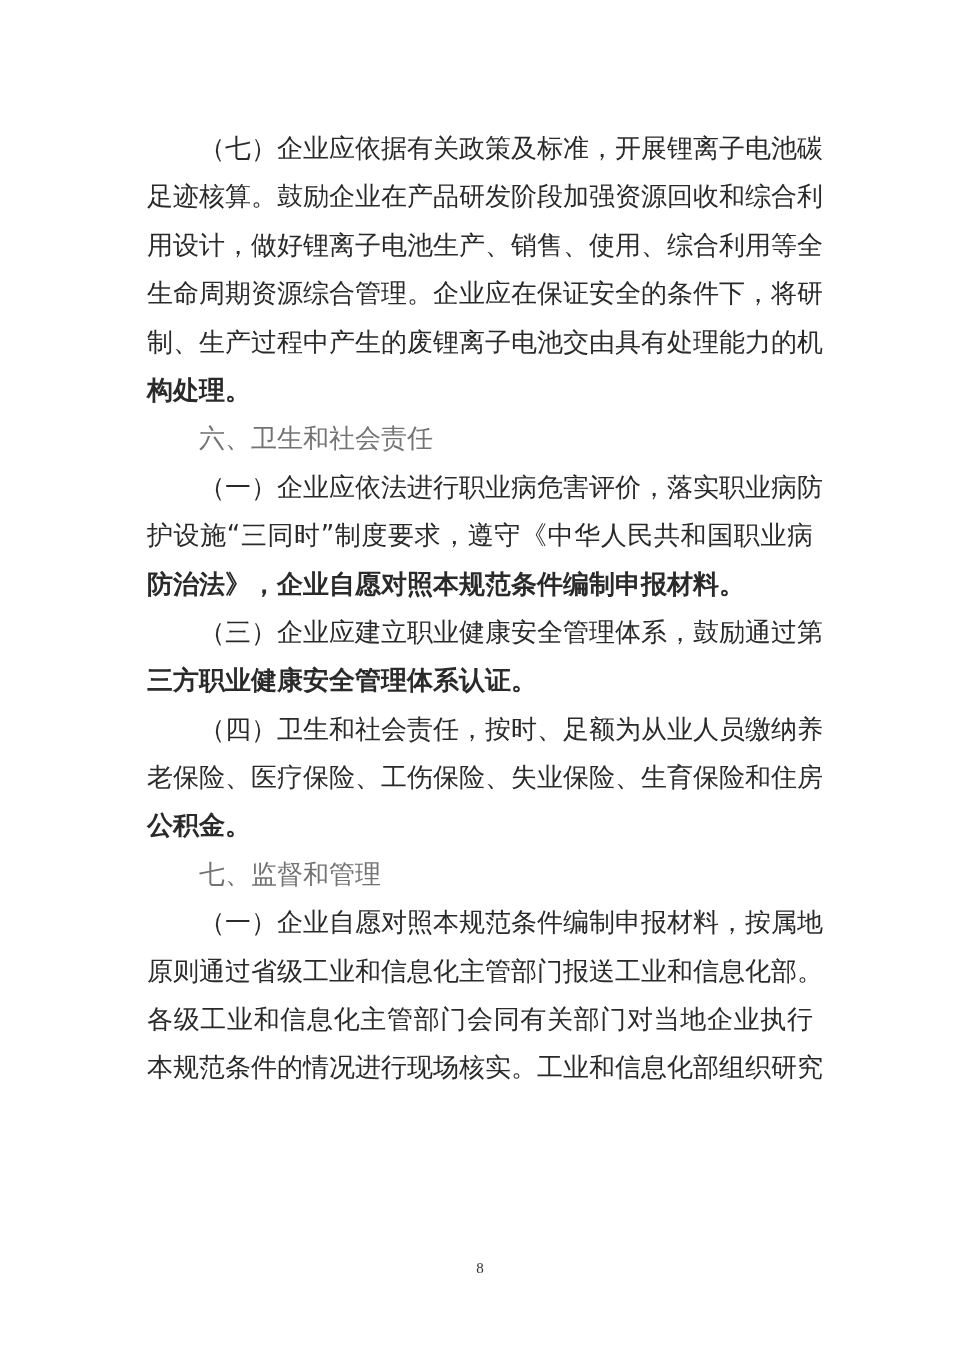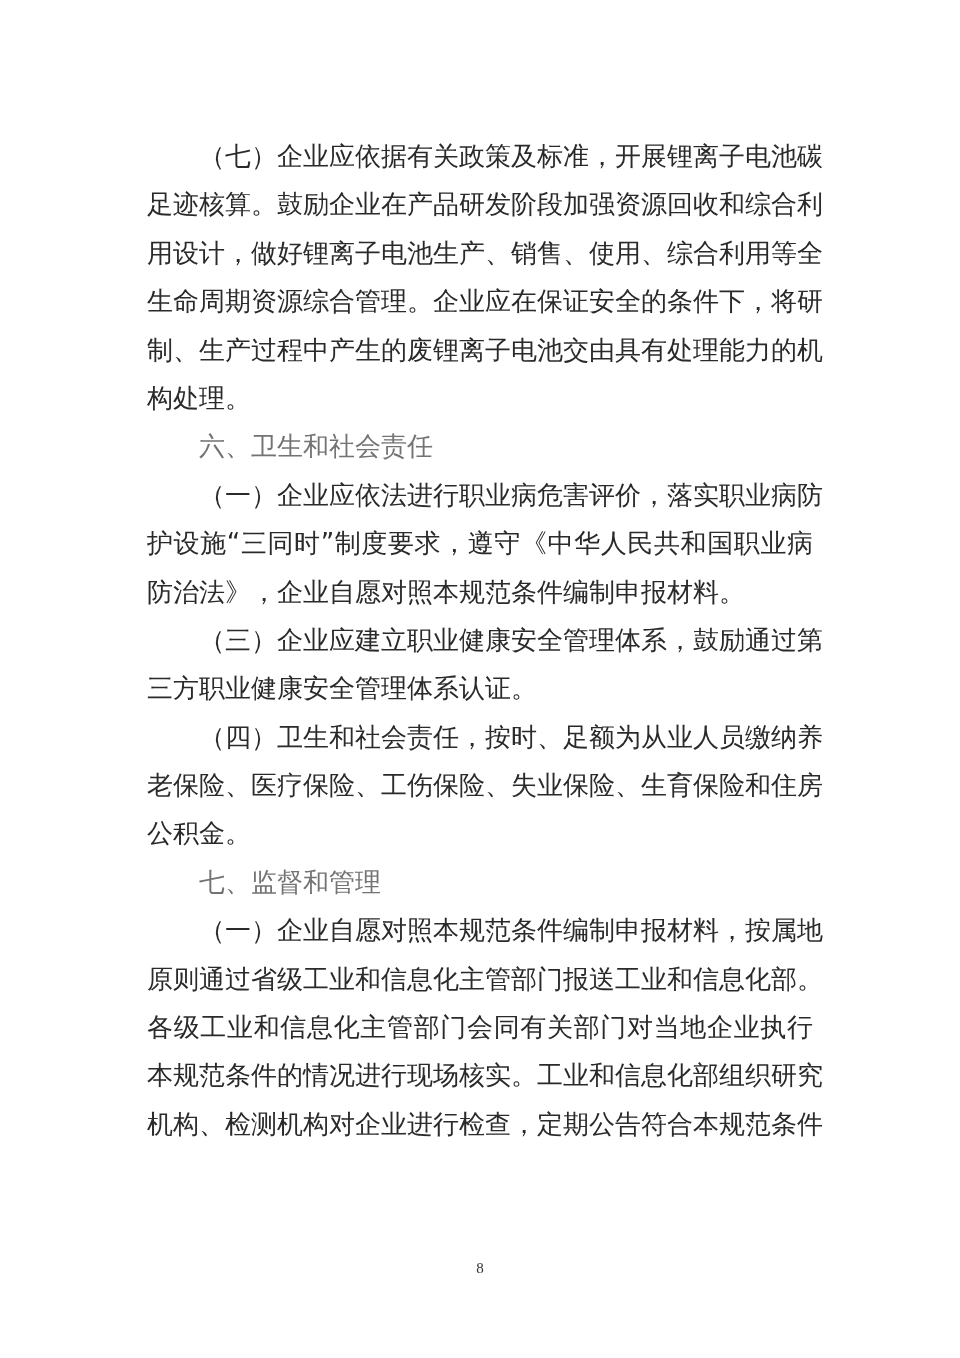--- a/index.html
+++ b/index.html
@@ -11,35 +11,36 @@
       width: 960px;
       height: 1358px;
       position: relative;
       overflow: hidden;
       font-family: "DejaVu Sans", sans-serif;
       color: #2a2a2a;
     }
     .page {
       position: absolute;
       left: 147px;
-      top: 132px;
+      top: 124px;
       width: 666px;
     }
     .line {
       display: block;
       height: 48.4px;
       line-height: 48.4px;
       font-size: 26px;
       white-space: nowrap;
       text-align: justify;
       text-align-last: justify;
       letter-spacing: 0;
     }
     .line.last {
       text-align-last: left;
+      font-weight: bold;
     }
     .line.indent {
       padding-left: 52px;
     }
     .heading {
       font-weight: normal;
       color: #737373;
       padding-left: 52px;
       text-align-last: left;
     }
@@ -88,18 +89,17 @@
     <span class="line last">公积金。</span>
   </div>
 
   <span class="line heading">七、监督和管理</span>
 
   <div>
     <span class="line indent">（一）企业自愿对照本规范条件编制申报材料，按属地</span>
     <span class="line">原则通过省级工业和信息化主管部门报送工业和信息化部。</span>
     <span class="line">各级工业和信息化主管部门会同有关部门对当地企业执行</span>
     <span class="line">本规范条件的情况进行现场核实。工业和信息化部组织研究</span>
-    <span class="line">机构、检测机构对企业进行检查，定期公告符合本规范条件</span>
   </div>
 
 </div>
 
 <div class="page-number">8</div>
 
 </body></html>

